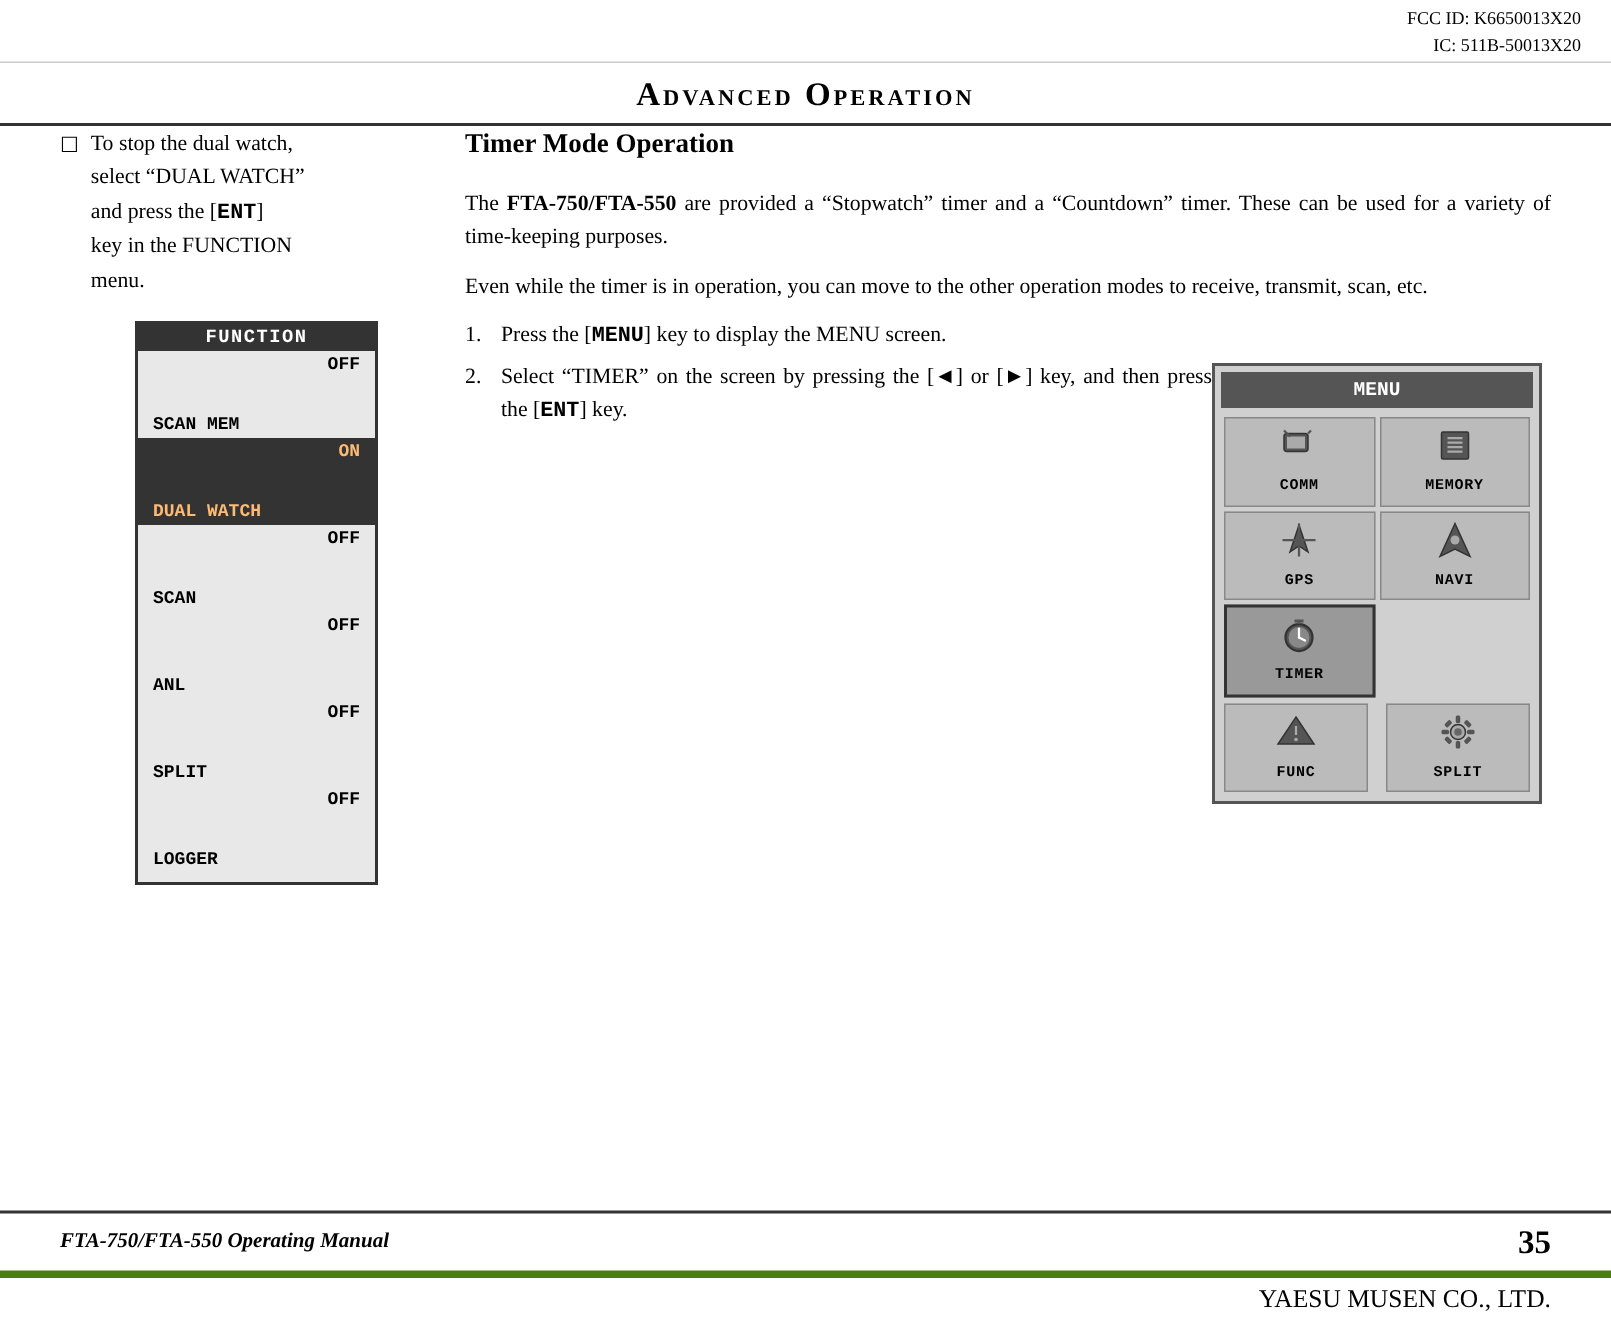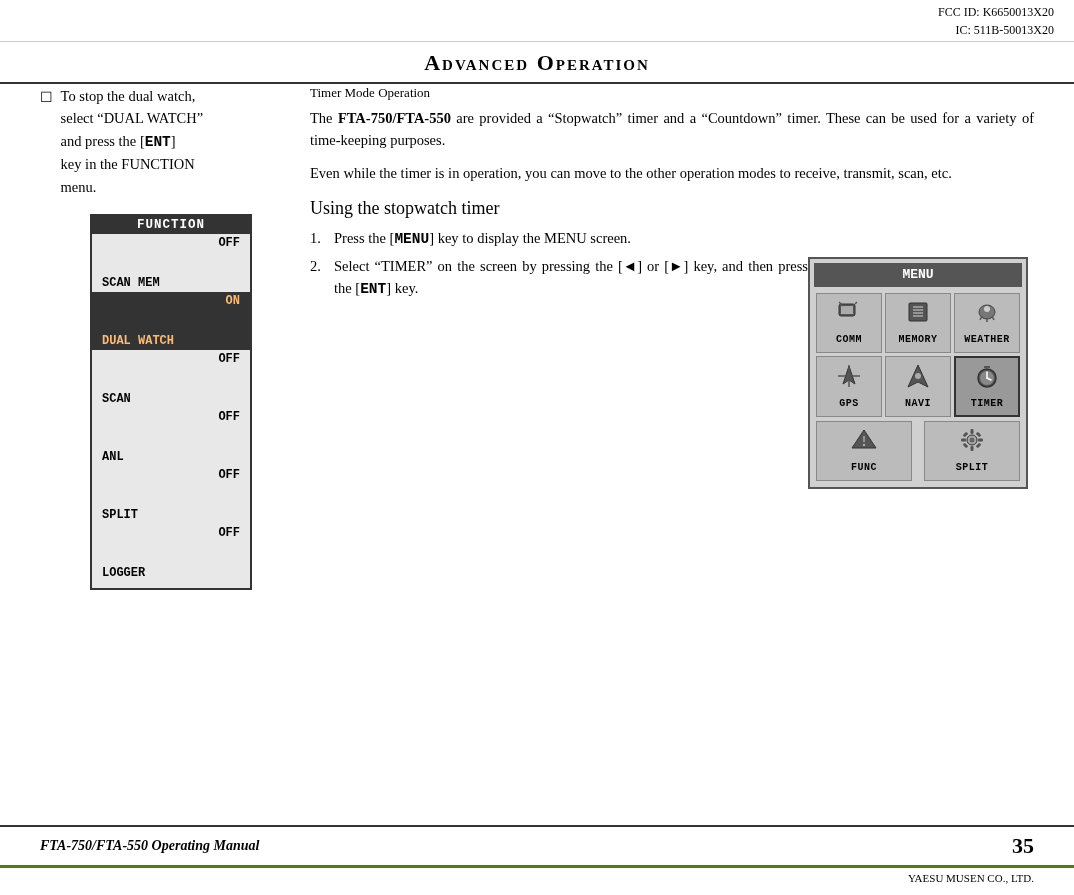--- a/index.html
+++ b/index.html
@@ -104,23 +104,23 @@
 
     
     .right-col {
       position: absolute;
       left: 310px;
       right: 40px;
       top: 85px;
     }
 
     .section-title {
-      font-size: 13px;
-      font-weight: normal;
-      margin-bottom: 6px;
+      font-size: 18px;
+      font-weight: bold;
+      margin-bottom: 19px;
     }
 
     .body-text {
       font-size: 14.5px;
       line-height: 1.55;
       text-align: justify;
       margin-bottom: 10px;
     }
 
     .subsection-title {
@@ -161,21 +161,21 @@
       font-family: 'Courier New', monospace;
       font-size: 13px;
       font-weight: bold;
       background: #555;
       color: #fff;
       padding: 2px 0;
       margin-bottom: 4px;
     }
     .menu-grid {
       display: grid;
-      grid-template-columns: 1fr 1fr 1fr;
+      grid-template-columns: 1fr 1fr;
       gap: 3px;
       padding: 2px;
     }
     .menu-cell {
       background: #bbb;
       border: 1px solid #888;
       display: flex;
       flex-direction: column;
       align-items: center;
       justify-content: center;
@@ -203,43 +203,43 @@
       grid-template-columns: 1fr 1fr;
       gap: 12px;
       padding: 2px 2px 2px 2px;
       margin-top: 0;
     }
 
     
     .footer {
       position: absolute;
       bottom: 0; left: 0; right: 0;
-      height: 70px;
+      height: 88px;
       border-top: 2px solid #333;
     }
     .footer-top {
       display: flex;
       justify-content: space-between;
       align-items: center;
       padding: 6px 40px;
     }
     .footer-brand {
       font-size: 14px;
       font-style: italic;
       font-weight: bold;
     }
     .footer-page {
       font-size: 22px;
       font-weight: bold;
     }
     .footer-bottom {
-      border-top: 3px solid #4d7c0f;
+      border-top: 5px solid #4d7c0f;
       text-align: right;
       padding: 4px 40px;
-      font-size: 11px;
+      font-size: 17px;
     }
 
     .bold { font-weight: bold; }
     .kbd {
       font-family: 'Courier New', monospace;
       font-weight: bold;
     }
 
     
     .clearfix::after { content: ''; display: table; clear: both; }
@@ -301,21 +301,20 @@
 
 <div class="right-col">
   <div class="section-title">Timer Mode Operation</div>
 
   <div class="body-text">
     <span>The </span><span class="bold">FTA-750/FTA-550</span><span> are provided a “Stopwatch” timer and a “Countdown” timer. These can be used for a variety of time-keeping purposes.</span>
   </div>
 
   <div class="body-text">Even while the timer is in operation, you can move to the other operation modes to receive, transmit, scan, etc.</div>
 
-  <div class="subsection-title">Using the stopwatch timer</div>
 
   <div class="numbered-item">
     <span class="num">1.</span>
     <span class="item-text">
       <span>Press the [</span><span class="bold kbd">MENU</span><span>] key to display the MENU screen.</span>
     </span>
   </div>
 
   <div class="numbered-item clearfix">
     <span class="num">2.</span>
@@ -343,32 +342,20 @@
                 <rect x="5" y="5" width="18" height="18" rx="1" fill="#555" stroke="#333" stroke-width="1"></rect>
                 <line x1="9" y1="9" x2="19" y2="9" stroke="#aaa" stroke-width="1.5"></line>
                 <line x1="9" y1="12" x2="19" y2="12" stroke="#aaa" stroke-width="1.5"></line>
                 <line x1="9" y1="15" x2="19" y2="15" stroke="#aaa" stroke-width="1.5"></line>
                 <line x1="9" y1="18" x2="19" y2="18" stroke="#aaa" stroke-width="1.5"></line>
               </svg>
             </div>
             <div class="menu-cell-label">MEMORY</div>
           </div>
 
-          <div class="menu-cell">
-            <div class="menu-cell-icon">
-              <svg width="28" height="28" viewBox="0 0 28 28">
-                <ellipse cx="14" cy="14" rx="8" ry="7" fill="#777" stroke="#444" stroke-width="1"></ellipse>
-                <line x1="9" y1="18" x2="7" y2="22" stroke="#555" stroke-width="1.5"></line>
-                <line x1="14" y1="20" x2="14" y2="24" stroke="#555" stroke-width="1.5"></line>
-                <line x1="19" y1="18" x2="21" y2="22" stroke="#555" stroke-width="1.5"></line>
-                <circle cx="14" cy="11" r="3" fill="#ccc"></circle>
-              </svg>
-            </div>
-            <div class="menu-cell-label">WEATHER</div>
-          </div>
 
           <div class="menu-cell">
             <div class="menu-cell-icon">
               <svg width="28" height="28" viewBox="0 0 28 28">
                 <polygon points="14,4 20,22 14,18 8,22" fill="#555" stroke="#333" stroke-width="1"></polygon>
                 <line x1="3" y1="14" x2="25" y2="14" stroke="#555" stroke-width="1.5"></line>
                 <line x1="14" y1="3" x2="14" y2="25" stroke="#555" stroke-width="1.5"></line>
               </svg>
             </div>
             <div class="menu-cell-label">GPS</div>

